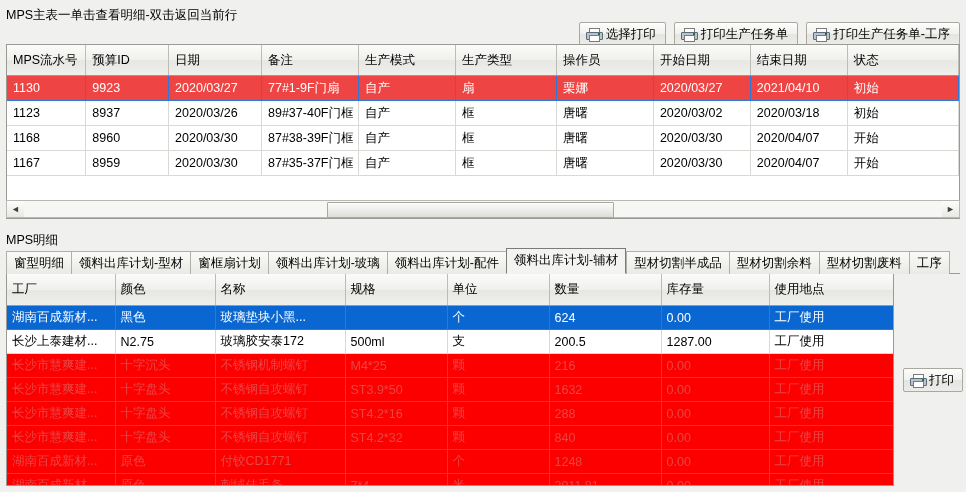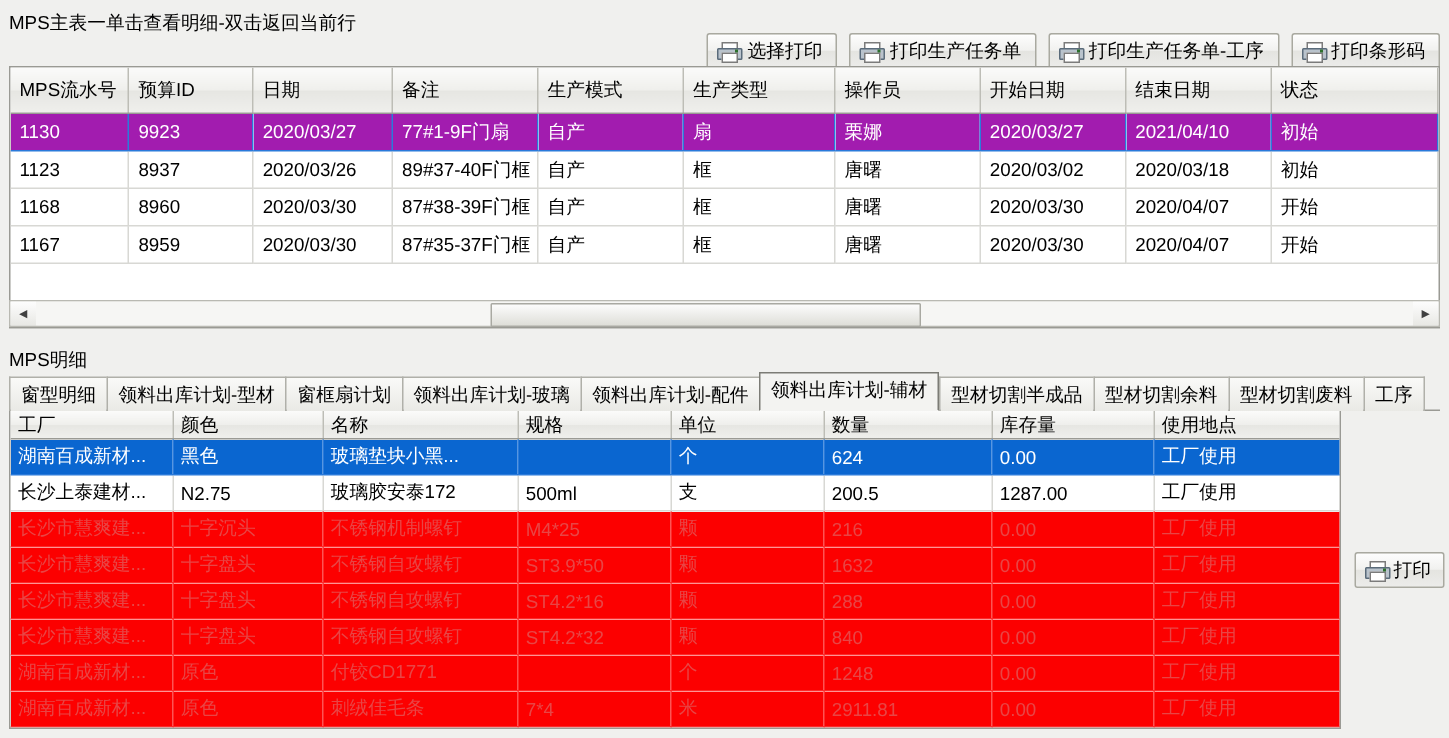--- a/index.html
+++ b/index.html
@@ -123,21 +123,21 @@
     border-right: 1px solid #d8d8d4;
     border-bottom: 1px solid #d8d8d4;
     height: 24px;
     padding: 0 6px;
     color: #000;
     white-space: nowrap;
     overflow: hidden;
     text-overflow: clip;
   }
   table.grid tr.sel td {
-    background: #a21caf;
+    background: #ef4444;
     color: #fff;
     border-right: 1px solid #2a7ada;
     border-bottom: 1px solid #2a7ada;
   }
 
   
   .hscroll {
     position: absolute;
     left: 6px;
     top: 200px;
@@ -248,21 +248,21 @@
   table.dgrid {
     border-collapse: collapse;
     table-layout: fixed;
     width: 100%;
     font-size: 12.5px;
   }
   table.dgrid th {
     background: linear-gradient(to bottom, #fbfbfa 0%, #efefec 50%, #e6e6e2 52%, #efefec 100%);
     border-right: 1px solid #bdbdb6;
     border-bottom: 1px solid #9a9a94;
-    height: 18px;
+    height: 31px;
     font-weight: normal;
     text-align: left;
     padding: 0 5px;
     color: #000;
   }
   table.dgrid td {
     border-right: 1px solid #d8d8d4;
     border-bottom: 1px solid #d8d8d4;
     height: 23px;
     padding: 0 5px;
@@ -331,29 +331,20 @@
     </div>
     <div class="tb-btn">
       <span class="printer-ico">
           <span class="paper"></span>
           <span class="body"></span>
           <span class="out"></span>
           <span class="dot"></span>
         </span>
       <span>打印生产任务单-工序</span>
     </div>
-    <div class="tb-btn">
-      <span class="printer-ico">
-          <span class="paper"></span>
-          <span class="body"></span>
-          <span class="out"></span>
-          <span class="dot"></span>
-        </span>
-      <span>打印条形码</span>
-    </div>
   </div>
 
   <div class="grid-panel">
     <table class="grid">
       <colgroup>
         <col style="width:78px">
           <col style="width:82px">
           <col style="width:92px">
           <col style="width:96px">
         <col style="width:96px">

